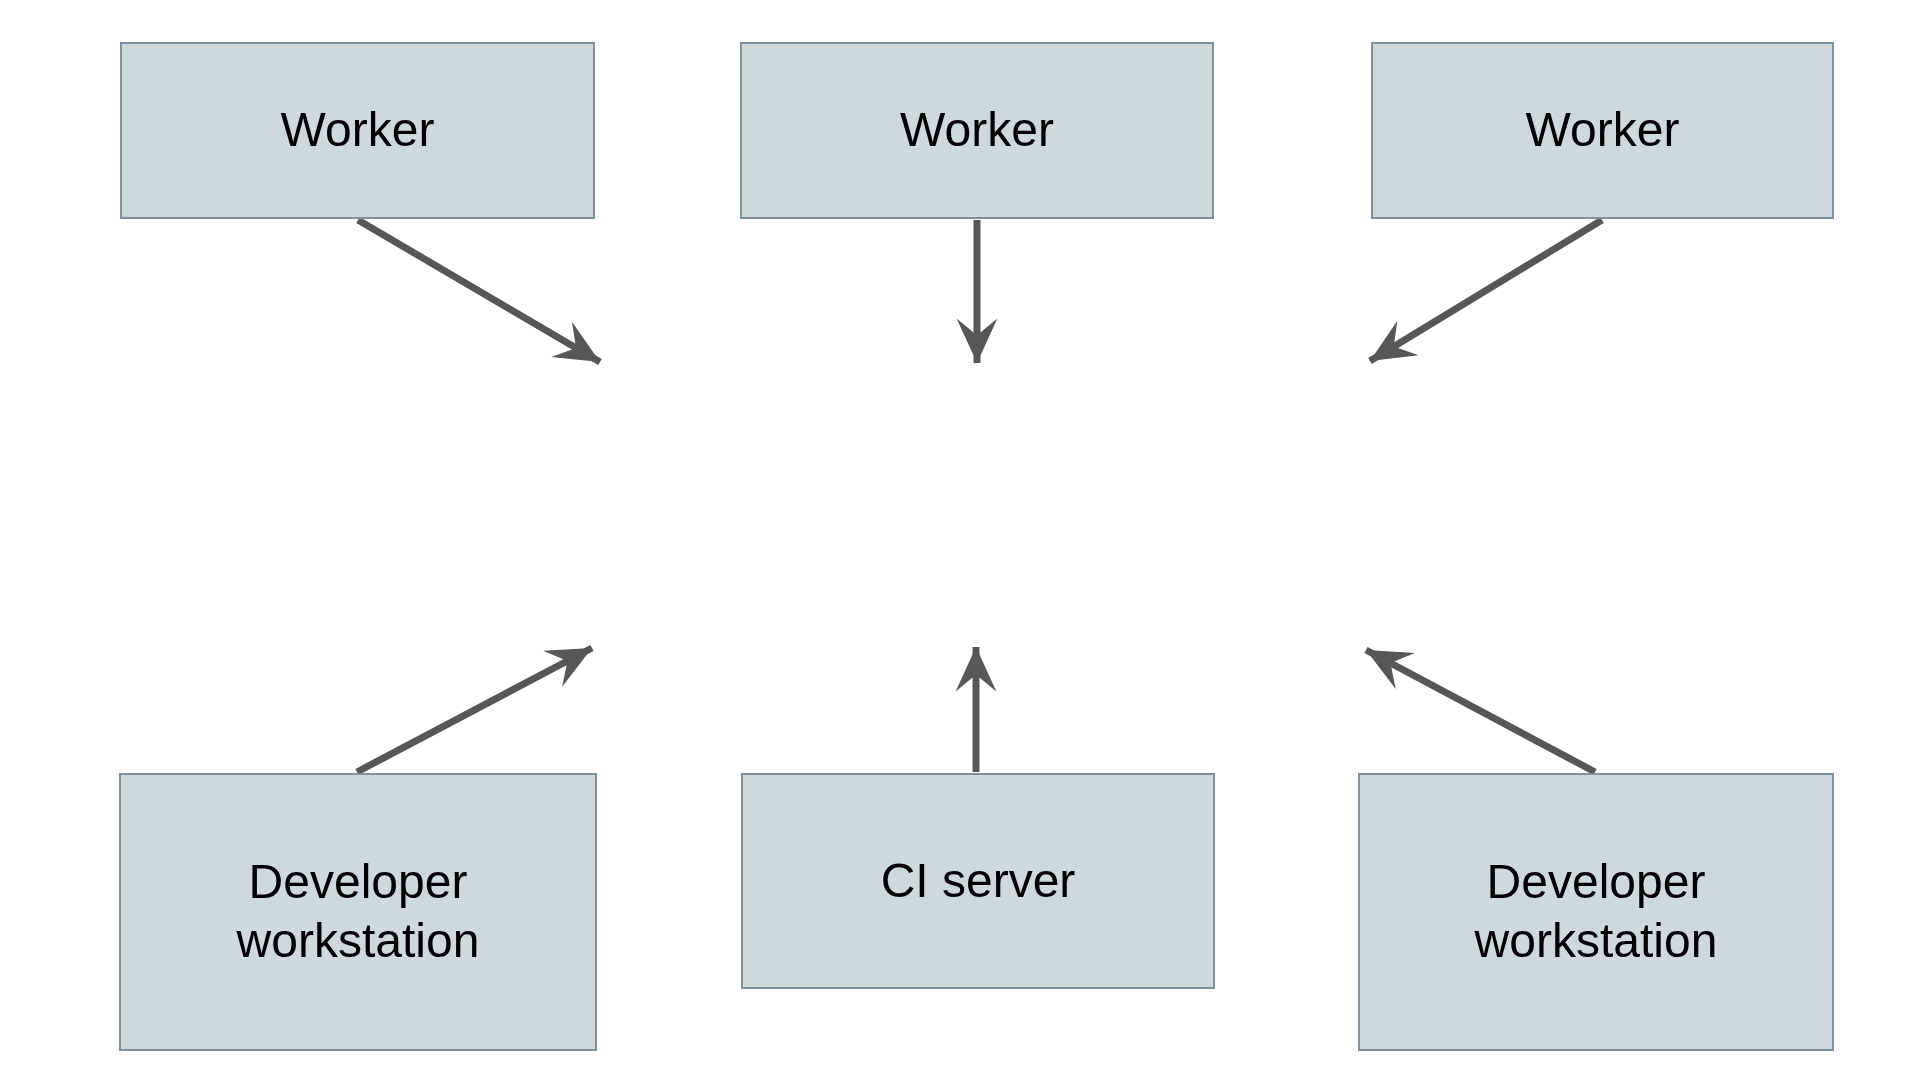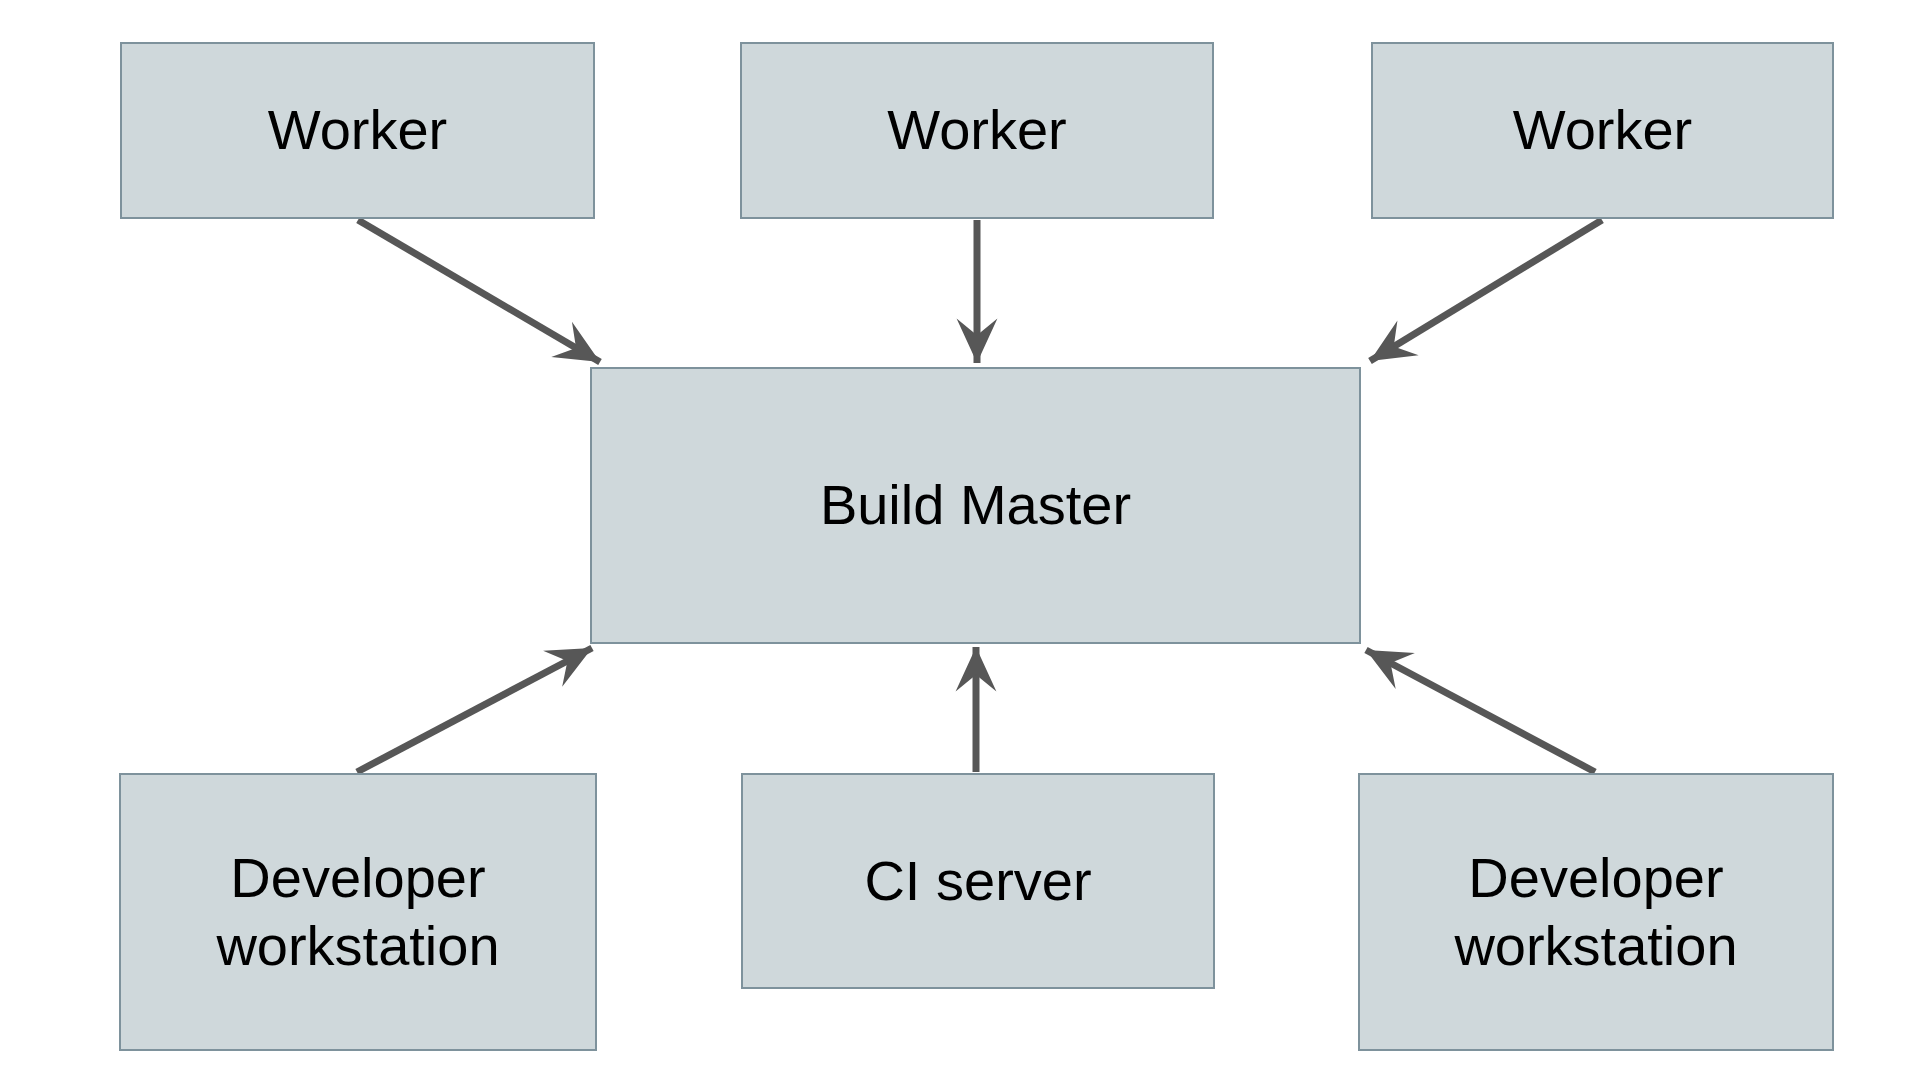--- a/index.html
+++ b/index.html
@@ -30,21 +30,21 @@
   .node {
     position: absolute;
     box-sizing: border-box;
     background: var(--node-fill, #cfd8db);
     border: 2.5px solid var(--node-border, #7e929c);
     display: flex;
     align-items: center;
     justify-content: center;
     text-align: center;
     color: var(--text, #000000);
-    font-size: 56px;
+    font-size: 48px;
     line-height: 1.22;
     letter-spacing: 0;
   }
   
   .n-worker-left   { left: 120px;  top: 42px;  width: 475px; height: 177px; }
   .n-worker-middle { left: 740px;  top: 42px;  width: 474px; height: 177px; }
   .n-worker-right  { left: 1371px; top: 42px;  width: 463px; height: 177px; }
   .n-build-master  { left: 590px;  top: 367px; width: 771px; height: 277px; }
   .n-dev-left      { left: 119px;  top: 773px; width: 478px; height: 278px; }
   .n-ci-server     { left: 741px;  top: 773px; width: 474px; height: 216px; }
@@ -79,23 +79,20 @@
   </div>
 
   <div class="node n-worker-middle">
     <span class="label">Worker</span>
   </div>
 
   <div class="node n-worker-right">
     <span class="label">Worker</span>
   </div>
 
-  <div class="node n-build-master">
-    <span class="label">Build Master</span>
-  </div>
 
   <div class="node n-dev-left">
     <span class="label">Developer workstation</span>
   </div>
 
   <div class="node n-ci-server">
     <span class="label">CI server</span>
   </div>
 
   <div class="node n-dev-right">

